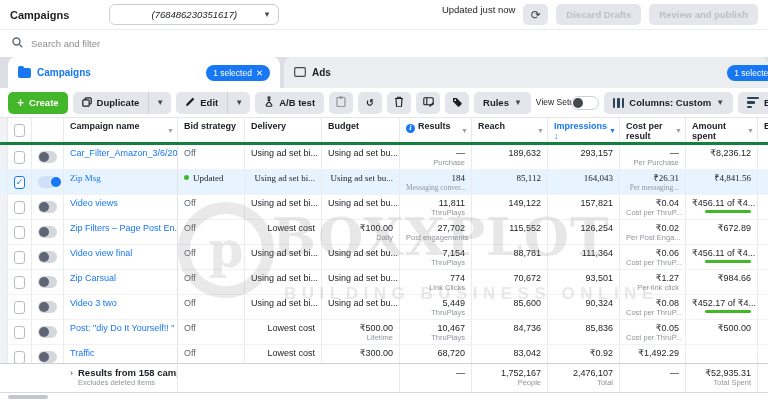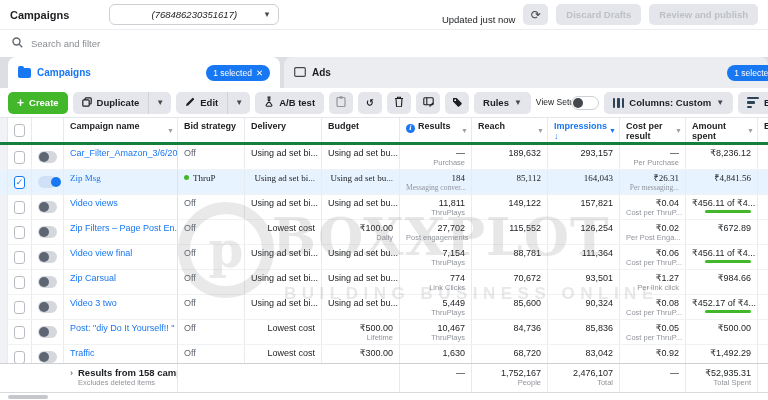--- a/index.html
+++ b/index.html
@@ -4,21 +4,21 @@
 <style>
   * { box-sizing: border-box; margin: 0; padding: 0; }
   html,body { width:768px; height:400px; overflow:hidden; }
   body { font-family:"Liberation Sans","DejaVu Sans",sans-serif; background:#fff; color:#1c1e21; position:relative; font-size:10px; }
 
   
   .topbar { height:30px; display:flex; align-items:center; padding:0 10px; background:#fff; border-bottom:1px solid #ebedf0; }
   .scope-label { font-weight:bold; font-size:11px; }
   .account-select { margin-left:40px; width:170px; height:21px; border:1px solid #ccd0d5; border-radius:6px; background:#fff; position:relative; display:flex; align-items:center; justify-content:center; font-size:9.5px; color:#1c1e21; cursor:pointer;font-style:italic; }
   .account-select .caret { position:absolute; right:9px; top:4px; font-size:9px; color:#44484d; }
-  .topbar-right { margin-left:auto; display:flex; align-items:flex-end; gap:8px; }
+  .topbar-right { margin-left:auto; display:flex; align-items:flex-start; gap:8px; }
   .updated { font-size:9.5px; color:#1c1e21; }
   .icon-btn { width:25px; height:21px; background:#e4e6eb; border:none; border-radius:5px; display:flex; align-items:center; justify-content:center; font-size:12px; color:#44484d; cursor:pointer; }
   .btn-disabled { height:21px; background:#e4e6eb; color:#bcc0c4; border:none; border-radius:5px; padding:0 10px; font-size:9.5px; font-weight:bold; display:flex; align-items:center; }
 
   
   .searchbar { height:27px; display:flex; align-items:center; gap:8px; padding:0 12px; background:#fff; }
   .searchbar svg { flex:none; }
   .searchbar input { border:none; outline:none; flex:1; font-size:9.5px; font-family:inherit; color:#1c1e21; background:transparent; }
   .searchbar input::placeholder { color:#8a8d91; }
 
@@ -310,21 +310,21 @@
     <div class="c gutter"></div>
     <div class="c c-check">
         <span class="checkbox checked"></span>
       </div>
     <div class="c c-toggle">
         <span class="toggle-sm on">
           <span class="knob"></span>
         </span>
       </div>
     <div class="c c-name">Zip Msg</div>
-    <div class="c c-delivery"><span class="dot"></span><span>ThruP</span></div>
+    <div class="c c-delivery"><span class="dot"></span><span>Updated</span></div>
     <div class="c num">Using ad set bi...</div>
     <div class="c num">
         <div>Using ad set bu...</div>
         <div class="sub"></div>
       </div>
     <div class="c num">
         <div>184</div>
         <div class="sub">Messaging conver...</div>
       </div>
     <div class="c num">85,112</div>
@@ -551,24 +551,20 @@
     <div class="c c-toggle">
         <span class="toggle-sm">
           <span class="knob"></span>
         </span>
       </div>
     <div class="c c-name">Traffic</div>
     <div class="c c-delivery"><span>Off</span></div>
     <div class="c num">Lowest cost</div>
     <div class="c num">
         <div>₹300.00</div>
-        <div class="sub"></div>
-      </div>
-    <div class="c num">
-        <div>1,630</div>
         <div class="sub"></div>
       </div>
     <div class="c num">68,720</div>
     <div class="c num">83,042</div>
     <div class="c num">
         <div>₹0.92</div>
         <div class="sub"></div>
       </div>
     <div class="c num">
         <div>₹1,492.29</div>

